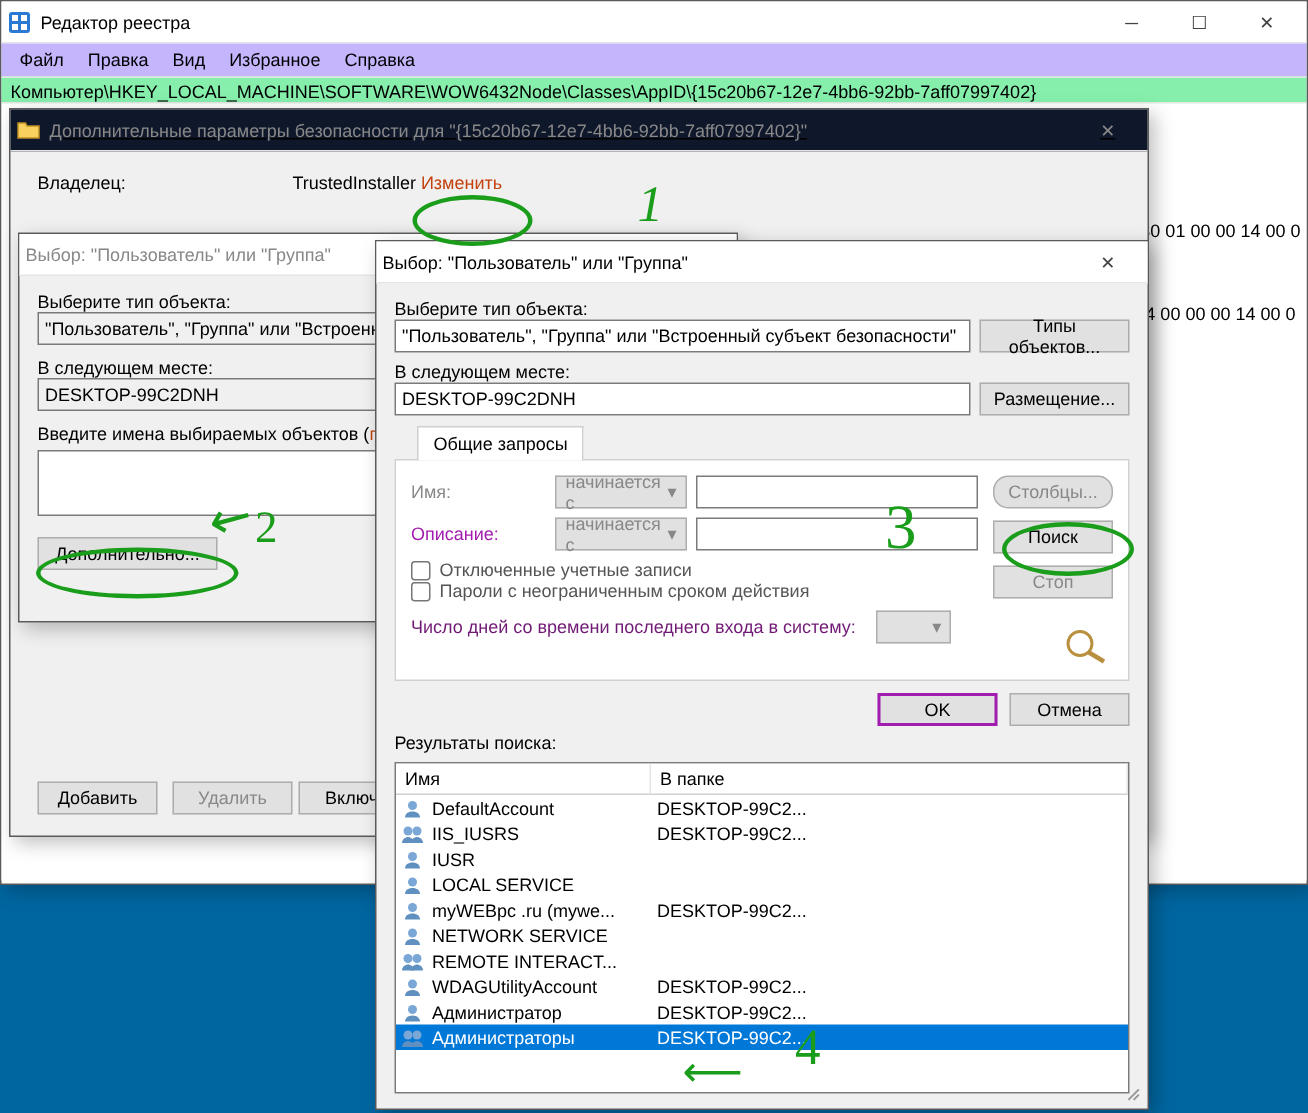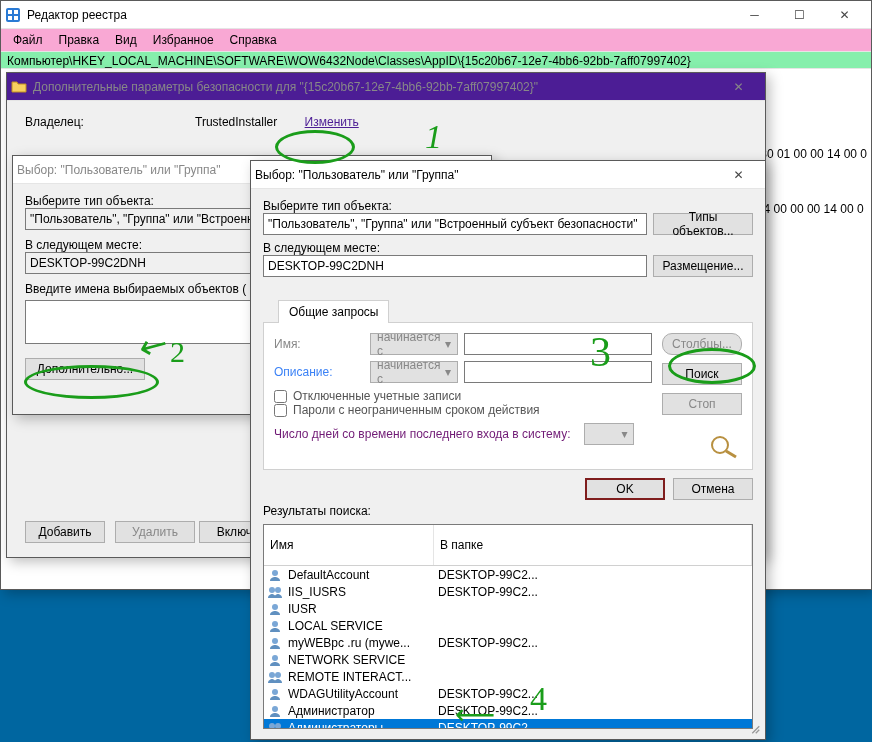--- a/index.html
+++ b/index.html
@@ -5,57 +5,57 @@
 * { box-sizing: border-box; margin: 0; padding: 0; font-family: "Segoe UI", Tahoma, sans-serif; font-size: 12px; }
 body { width: 872px; height: 742px; background: #0066a0; position: relative; overflow: hidden; }
 
 .window { position: absolute; background: #fff; border: 1px solid #5a5a5a; box-shadow: 4px 4px 12px rgba(0,0,0,0.25); }
 .titlebar { height: 28px; display: flex; align-items: center; padding: 0 4px; background: #fff; border-bottom: 1px solid #e5e5e5; }
 .titlebar .icon { width: 16px; height: 16px; margin-right: 6px; display:flex; align-items:center; justify-content:center; }
 .titlebar .title { flex: 1; font-size: 12px; color: #000; }
 .winbtns { display: flex; }
 .winbtn { width: 45px; height: 28px; display:flex; align-items:center; justify-content:center; color:#444; }
 
-.menubar { height: 22px; display:flex; align-items:center; padding: 0 6px; gap: 4px; background:#f9a8d4; }
+.menubar { height: 22px; display:flex; align-items:center; padding: 0 6px; gap: 4px; background:#c4b5fd; }
 .menubar span { padding: 2px 6px; color:#000; }
 .pathbar { padding: 2px 6px; border-top:1px solid #e5e5e5; border-bottom:1px solid #e5e5e5; background:#86efac; color:#000; height:18px; white-space:nowrap; overflow:hidden; }
 
 .main-regedit { left:0; top:0; width:872px; height:590px; }
 .regedit-body { position:relative; height:calc(100% - 70px); background:#fff; }
 .side-hex { position:absolute; right:4px; top:58px; color:#000; font-family: Consolas, monospace; font-size:12px; line-height:55px; }
 
 .dialog-security { left:6px; top:72px; width:760px; height:486px; background:#f0f0f0; }
-.dialog-security .titlebar { background:#4c1d95; }
+.dialog-security .titlebar { background:#0f172a;text-decoration:underline; }
 .sec-body { padding: 14px 18px; position:relative; height:calc(100% - 28px); }
 .row { display:flex; align-items:center; margin-bottom:10px; }
 .label { width:170px; color:#000; }
-.link { color:#4c1d95; text-decoration: underline; cursor:pointer;margin-left:24px; }
+.link { color:#c2410c; cursor:pointer; }
 .input { width:100%; height:22px; border:1px solid #7a7a7a; padding:0 4px; background:#fff; }
 .input.ro { background:#f0f0f0; }
 .btn { min-width:80px; height:22px; border:1px solid #adadad; background:#e1e1e1; padding:0 10px; cursor:pointer; display:inline-flex; align-items:center; justify-content:center; }
 .btn:disabled { color:#888; }
-.btn.default { border:2px solid #7f1d1d; }
+.btn.default { border:2px solid #a21caf; }
 
 .dialog-select-small { left:12px; top:155px; width:480px; height:260px; background:#f0f0f0; z-index:2; }
 .dialog-select-small .body { padding:10px 12px; }
 
 .dialog-select-big { left:250px; top:160px; width:516px; height:580px; background:#f0f0f0; z-index:3; }
 .dialog-select-big .body { padding:10px 12px; height:calc(100% - 28px); display:flex; flex-direction:column; }
 .field-row { display:flex; align-items:center; gap:6px; margin-bottom:6px; }
 .field-row .flabel { width:90px; }
 .tab { display:inline-block; border:1px solid #d0d0d0; border-bottom:none; padding:4px 10px; background:#fff; position:relative; top:1px; }
 .tabpage { border:1px solid #d0d0d0; background:#fff; padding:10px; }
 .combo { height:22px; border:1px solid #adadad; background:#e1e1e1; padding:0 6px; display:flex; align-items:center; justify-content:space-between; width:88px; color:#888; }
 .textin { flex:1; height:22px; border:1px solid #7a7a7a; background:#fff; }
 .rightcol { display:flex; flex-direction:column; gap:8px; margin-left:10px; align-items: flex-end; }
 .checkbox { display:flex; align-items:center; gap:6px; margin:0 0; color:#555; }
 .checkbox input { width:13px; height:13px; }
 .results { flex:1; border:1px solid #7a7a7a; background:#fff; margin-top:6px; overflow:auto; }
 .results-header { display:flex; border-bottom:1px solid #d0d0d0; background:#fff; }
-.results-header div { padding:13px 6px; border-right:1px solid #e5e5e5; font-weight:normal; }
+.results-header div { padding:3px 6px; border-right:1px solid #e5e5e5; font-weight:normal; }
 .results-row { display:flex; align-items:center; height:17px; }
 .results-row.selected { background:#0078d7; color:#fff; }
 .results-row .ricon { width:16px; height:14px; margin:0 3px; }
 .results-row .c1 { width:150px; padding-left:2px; white-space:nowrap; overflow:hidden; }
 .results-row .c2 { flex:1; padding-left:2px; }
 .btnrow { display:flex; justify-content:flex-end; gap:8px; margin-top:8px; }
 
 
 .annot { position:absolute; z-index:20; pointer-events:none; }
 .circle1 { left:275px; top:130px; width:80px; height:34px; border:3px solid #1a9d1a; border-radius:50%; }
@@ -178,35 +178,35 @@
     <div class="field-row">
       <input class="input" readonly="" style="flex: 1 1 0%;" value="&quot;Пользователь&quot;, &quot;Группа&quot; или &quot;Встроенный субъект безопасности&quot;">
       <button class="btn" style="width:100px;">Типы объектов...</button>
     </div>
     <div>В следующем месте:</div>
     <div class="field-row">
       <input class="input" readonly="" style="flex: 1 1 0%;" value="DESKTOP-99C2DNH">
       <button class="btn" style="width:100px;">Размещение...</button>
     </div>
 
-    <div style="margin-top:16px;padding-left:15px;">
+    <div style="margin-top:0;padding-left:15px;">
       <span class="tab">Общие запросы</span>
     </div>
     <div class="tabpage" style="display:flex;justify-content:center;">
       <div style="flex:1;">
         <div class="field-row">
           <div class="flabel" style="color:#888;">Имя:</div>
           <div class="combo">
               <span>начинается с</span>
               <span>▾</span>
             </div>
           <div class="textin"></div>
         </div>
         <div class="field-row">
-          <div class="flabel" style="color:#3b82f6;">Описание:</div>
+          <div class="flabel" style="color:#a21caf;">Описание:</div>
           <div class="combo">
               <span>начинается с</span>
               <span>▾</span>
             </div>
           <div class="textin"></div>
         </div>
         <label class="checkbox">
             <input type="checkbox" style="">
             <span>Отключенные учетные записи</span>
           </label>

